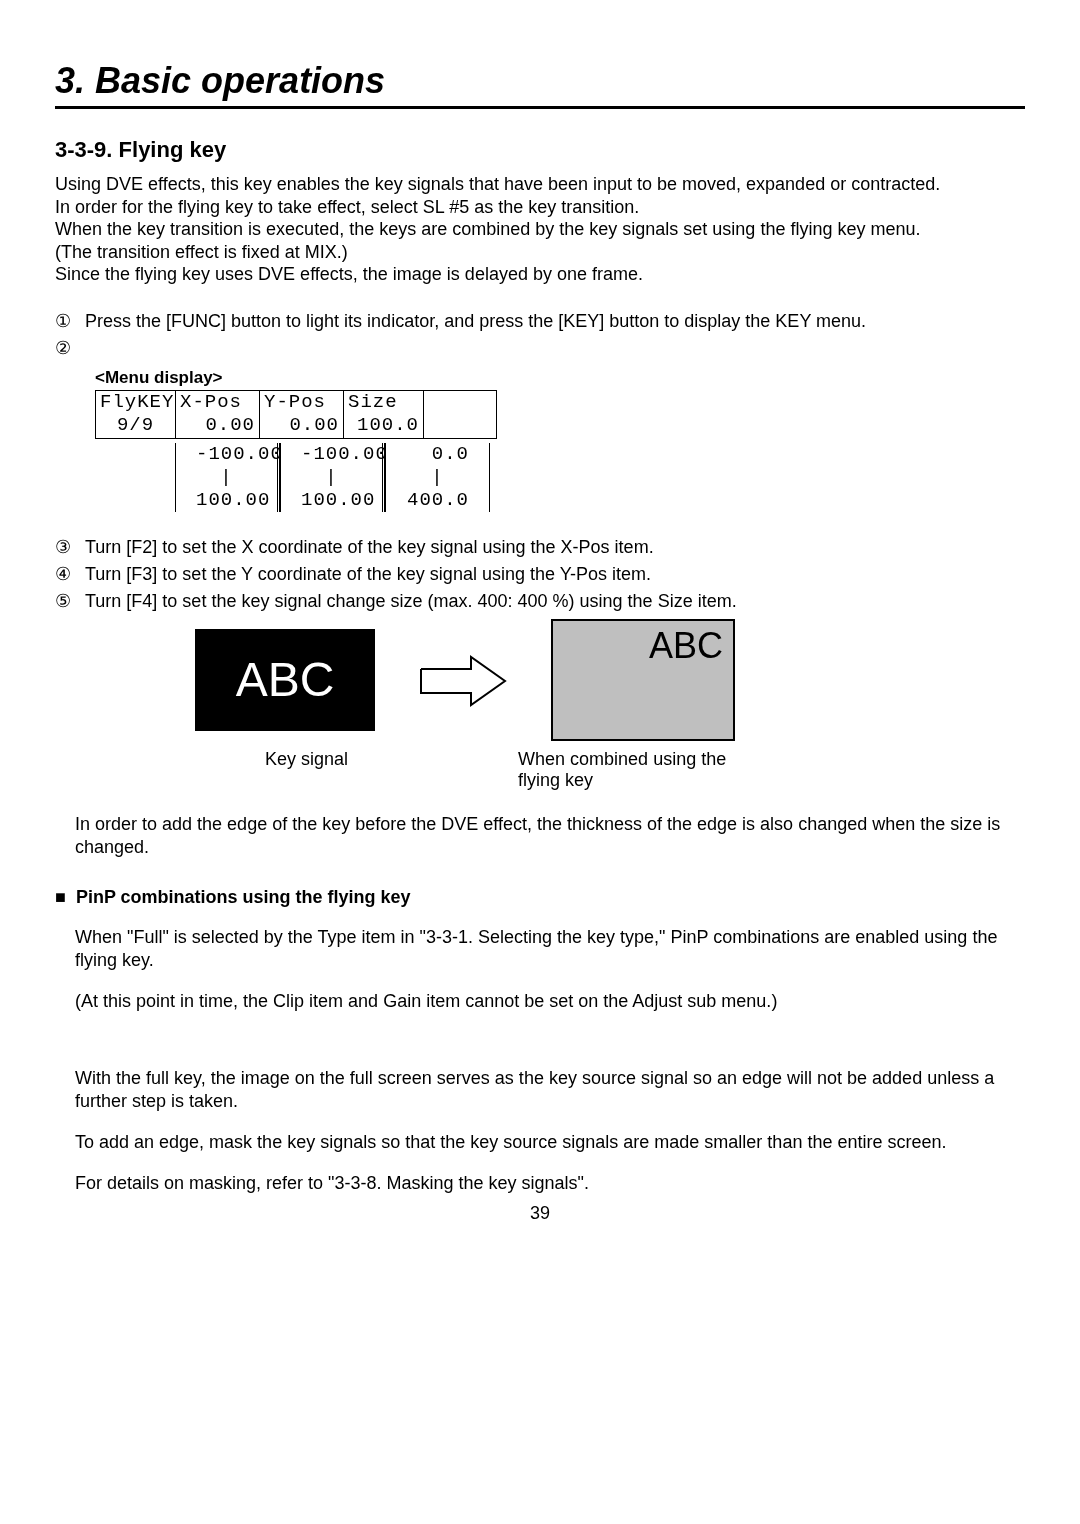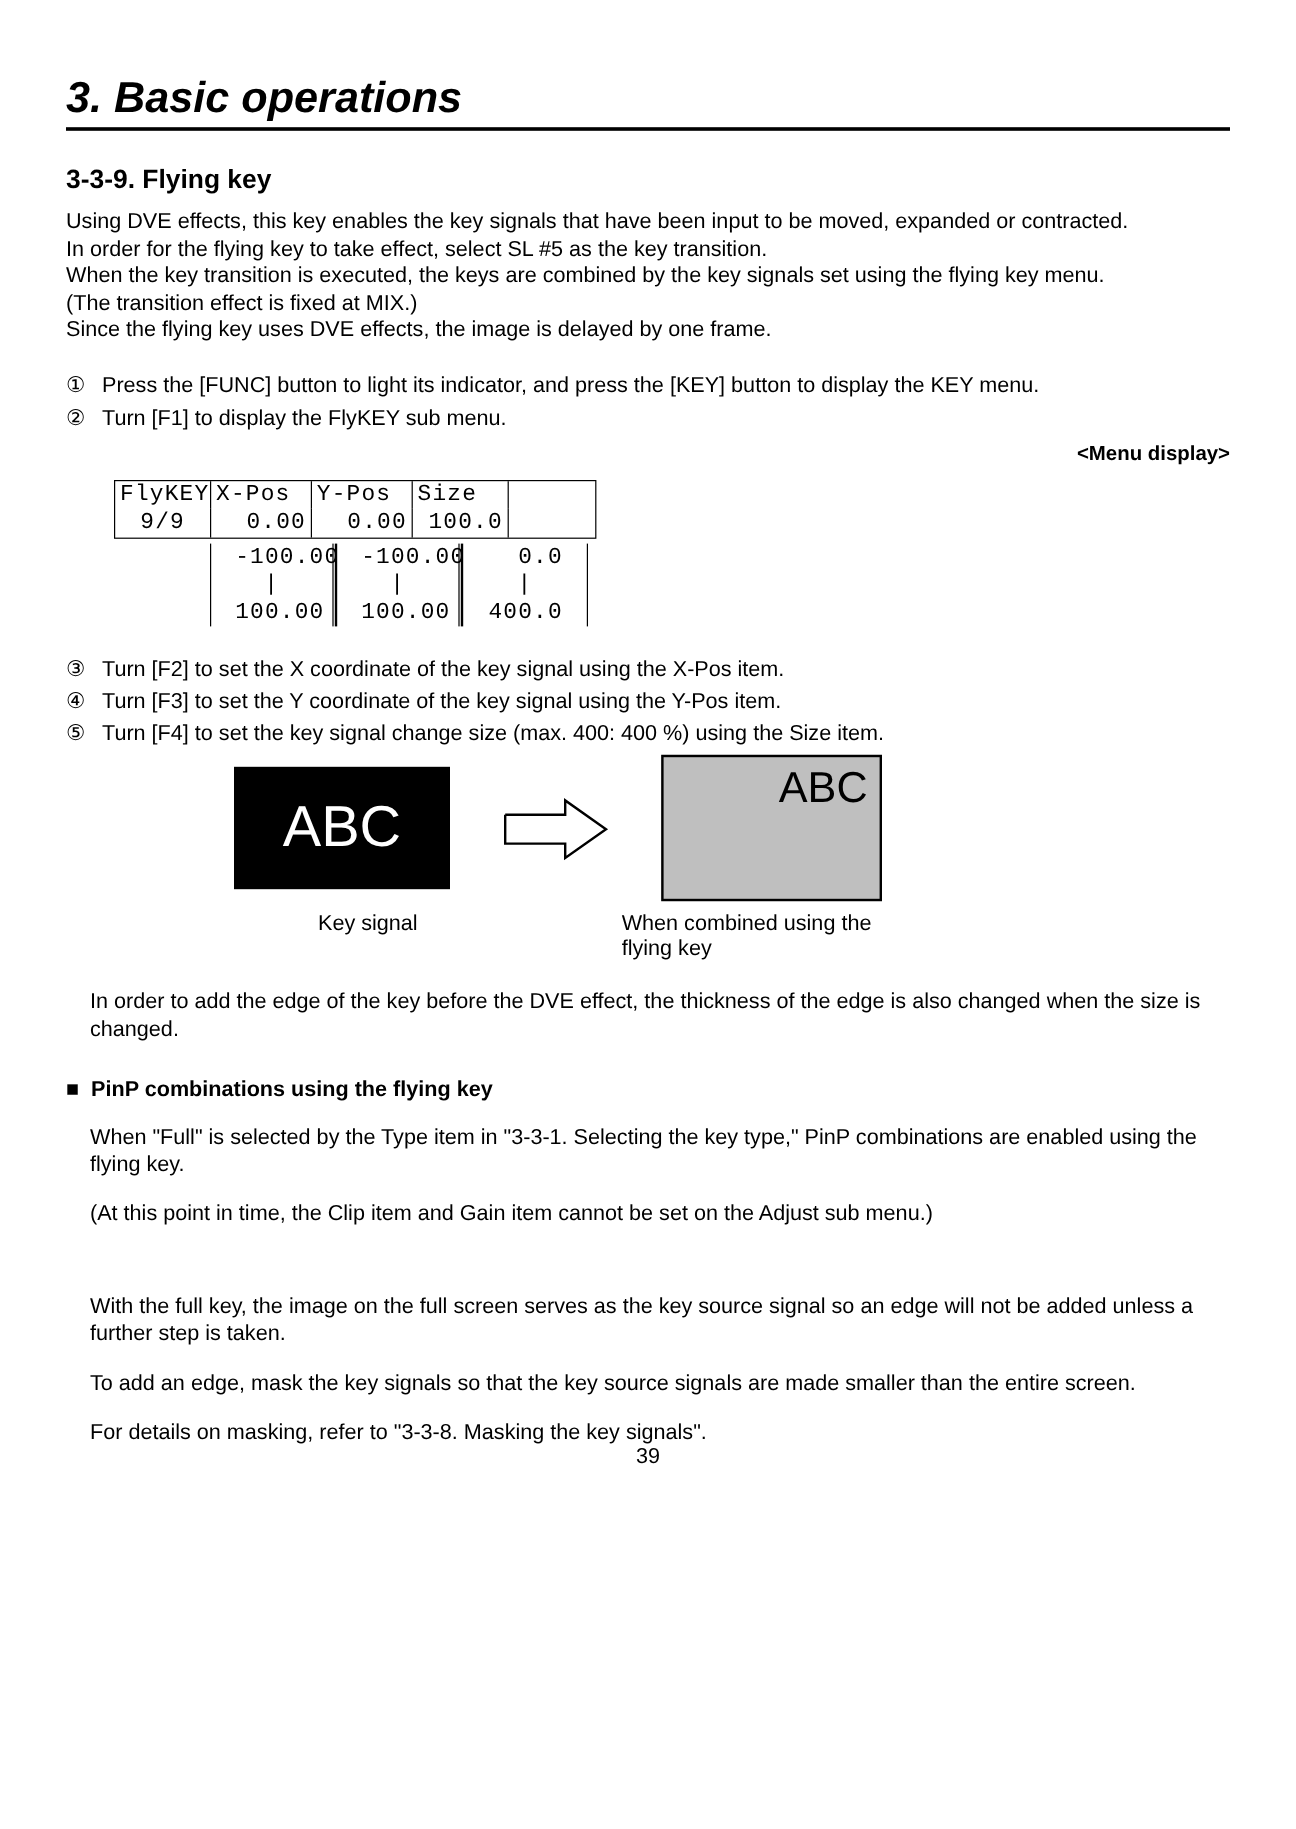--- a/index.html
+++ b/index.html
@@ -46,22 +46,21 @@
     line-height: 1.28;
     margin-bottom: 4px;
   }
   .circled {
     display: inline-block;
     min-width: 20px;
   }
   .menu-display-label {
     font-weight: bold;
     font-size: 17px;
-    margin: 8px 0 12px 40px;
-    text-align: right;
+    margin: 8px 0 2px 40px;
   }
   .menu-table {
     margin-left: 40px;
     border:1px solid #000;
     font-family: "Courier New", monospace;
     font-size: 19px;
     letter-spacing: 1px;
     line-height: 1.15;
     width: 400px;
   }
@@ -161,21 +160,20 @@
   <p class="body-text">(The transition effect is fixed at MIX.)</p>
   <p class="body-text">Since the flying key uses DVE effects, the image is delayed by one frame.</p>
 
   <div class="steps">
     <div class="step">
       <span class="circled">①</span>
       <span>Press the [FUNC] button to light its indicator, and press the [KEY] button to display the KEY menu.</span>
     </div>
     <div class="step">
       <span class="circled">②</span>
-      <span>Turn [F1] to display the FlyKEY sub menu.</span>
     </div>
   </div>
 
   <div class="menu-display-label">&lt;Menu display&gt;</div>
   <div class="menu-table">
     <div class="row1">
       <div class="cell c1">FlyKEY</div>
       <div class="cell c2" style="text-align:left">X-Pos</div>
       <div class="cell c3" style="text-align:left">Y-Pos</div>
       <div class="cell c4" style="text-align:left">Size</div>

